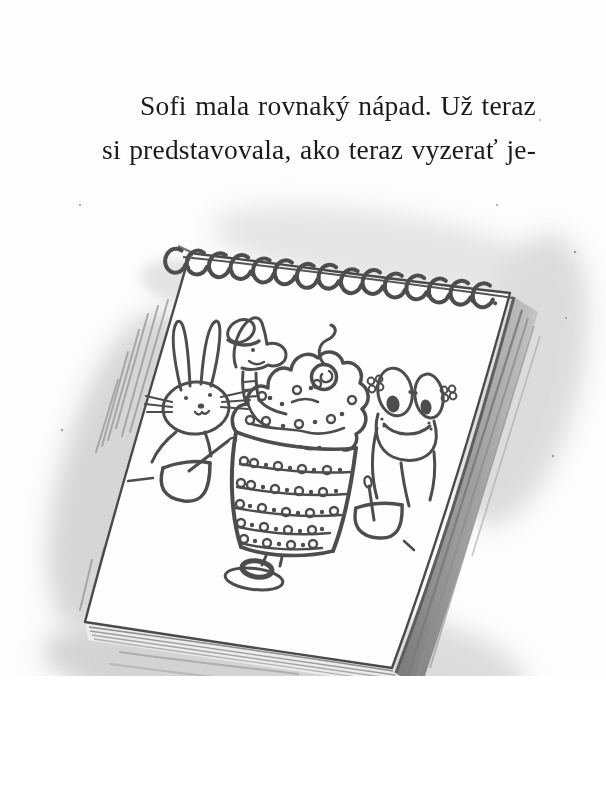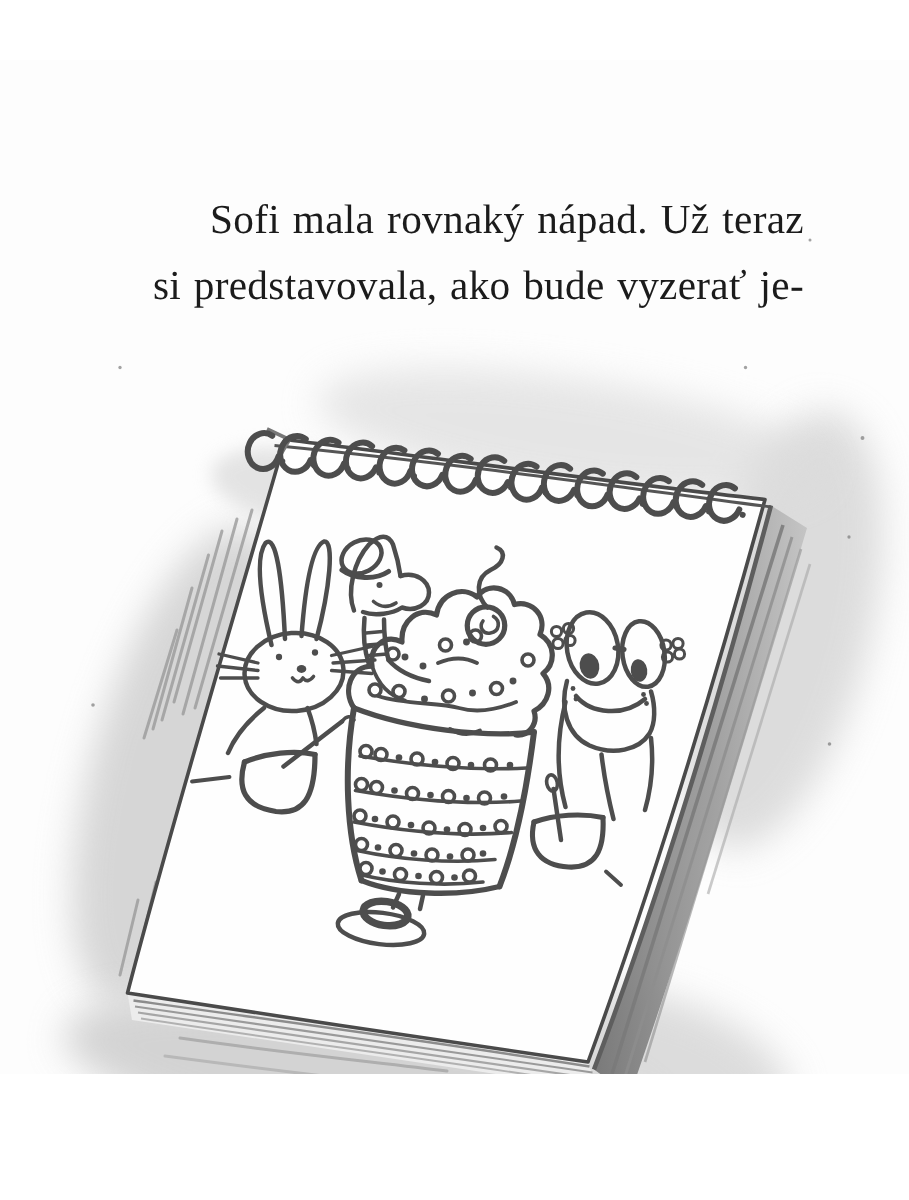--- a/index.html
+++ b/index.html
@@ -1,38 +1,38 @@
 <!DOCTYPE html>
 <html><head>
 <meta charset="utf-8">
 <style>
   html,body{margin:0;padding:0;background:#ffffff;}
   .book-page{position:relative;width:606px;height:676px;background:#fdfdfd;overflow:hidden;
-             font-family:"Liberation Serif",serif;color:#1b1b1b;margin-top:40px;}
+             font-family:"Liberation Serif",serif;color:#1b1b1b;}
   .paragraph{position:absolute;left:102px;top:84px;width:434px;margin:0;
              font-size:27.5px;line-height:43.5px;letter-spacing:0.2px;}
   .pline{display:block;white-space:nowrap;}
   .pline.just{white-space:normal;text-align:justify;text-align-last:justify;}
   .pline.indent{text-indent:38px;}
   .illustration{position:absolute;left:0;top:0;width:606px;height:800px;margin:0;}
   .illustration svg{display:block;width:606px;height:800px;}
   .page-badge{position:absolute;left:296px;top:725px;width:48px;height:48px;}
   .page-badge svg{position:absolute;left:0;top:0;}
   .page-badge .num{position:absolute;left:0;top:0;width:48px;height:48px;
                    display:flex;align-items:center;justify-content:center;
                    font-size:22px;color:#a21caf;letter-spacing:0.5px;}
 </style>
 </head>
 <body>
 
 <div class="book-page">
 
   <p class="paragraph">
     <span class="pline just indent">Sofi mala rovnaký nápad. Už teraz</span>
-    <span class="pline just">si predstavovala, ako bude vyzerať je-</span>
+    <span class="pline just">si predstavovala, ako teraz vyzerať je-</span>
   </p>
 
   <figure class="illustration">
     <svg viewBox="0 0 606 800" xmlns="http://www.w3.org/2000/svg">
       <defs>
         <filter id="soft1" x="-60%" y="-60%" width="220%" height="220%">
             <feGaussianBlur stdDeviation="6"></feGaussianBlur>
           </filter>
         <filter id="soft2" x="-60%" y="-60%" width="220%" height="220%">
             <feGaussianBlur stdDeviation="12"></feGaussianBlur>

